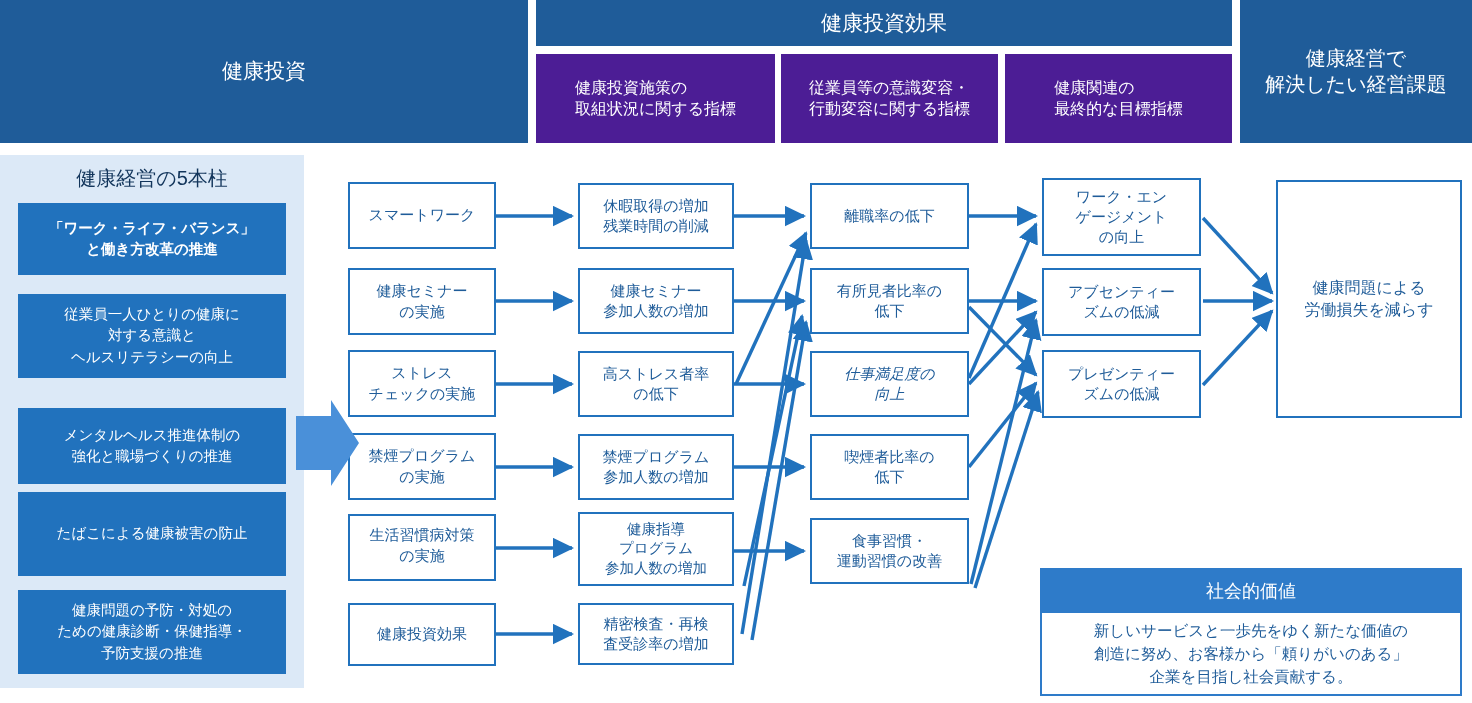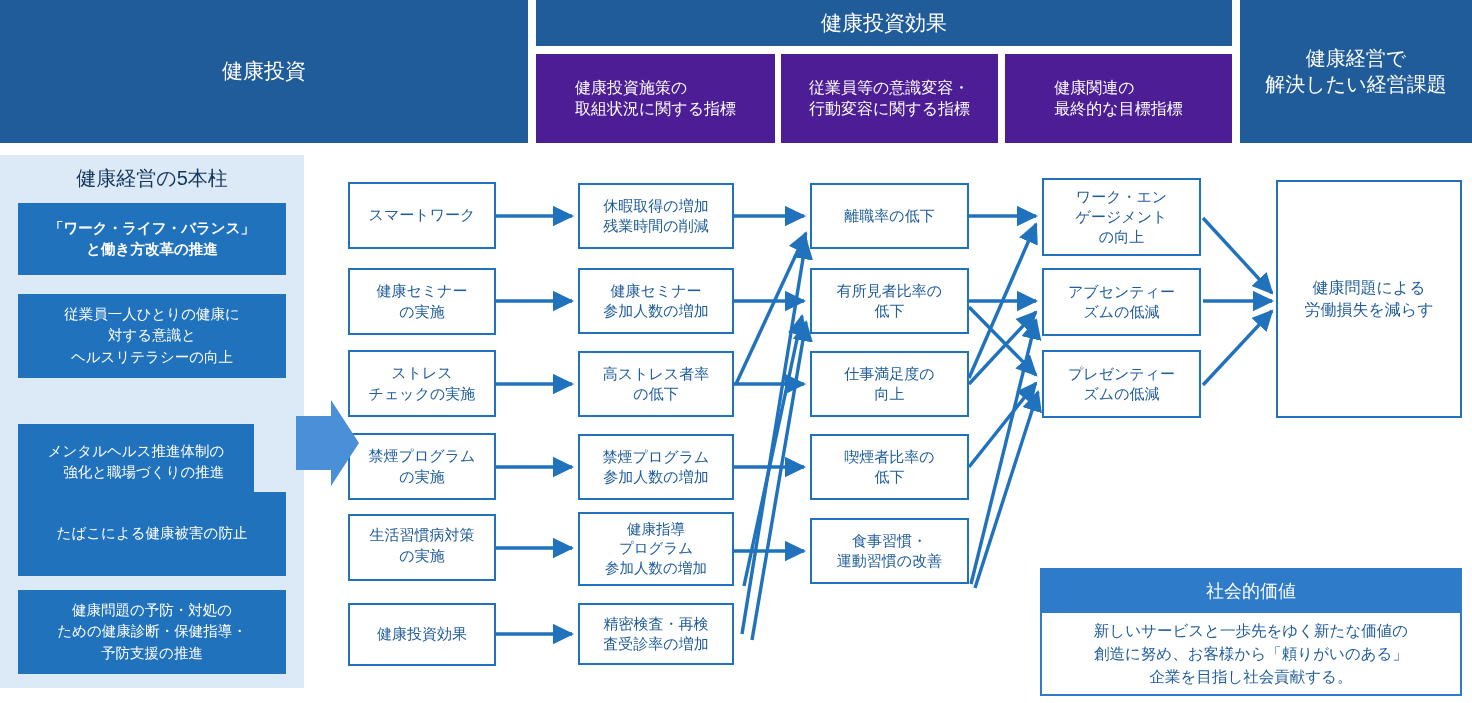--- a/index.html
+++ b/index.html
@@ -67,41 +67,41 @@
 <div class="abs hdr-sub" style="left:1005px;top:54px;width:227px;height:89px;">健康関連の<br>最終的な目標指標</div>
 
 <div class="abs hdr-dark" style="left:1240px;top:0;width:232px;height:143px;font-size:20px;">健康経営で<br>解決したい経営課題</div>
 
 <div class="abs" id="sidebar-panel" style="left:0;top:155;top:155px;width:304px;height:533px;"></div>
 
 <div class="abs" id="pillars-title" style="left:0;top:158px;width:304px;height:40px;">健康経営の5本柱</div>
 
 <div class="abs pillar" style="left:18px;top:203px;width:268px;height:72px;font-weight:bold;">「ワーク・ライフ・バランス」<br>と働き方改革の推進</div>
 <div class="abs pillar" style="left:18px;top:294px;width:268px;height:84px;">従業員一人ひとりの健康に<br>対する意識と<br>ヘルスリテラシーの向上</div>
-<div class="abs pillar" style="left:18px;top:424px;width:236px;height:76px;text-align:right;">メンタルヘルス推進体制の<br>強化と職場づくりの推進</div>
+<div class="abs pillar" style="left:18px;top:408px;width:268px;height:76px;">メンタルヘルス推進体制の<br>強化と職場づくりの推進</div>
 <div class="abs pillar" style="left:18px;top:492px;width:268px;height:84px;">たばこによる健康被害の防止</div>
 <div class="abs pillar" style="left:18px;top:590px;width:268px;height:84px;">健康問題の予防・対処の<br>ための健康診断・保健指導・<br>予防支援の推進</div>
 
 <div class="abs node" style="left:348px;top:182px;width:148px;height:67px;">スマートワーク</div>
 <div class="abs node" style="left:348px;top:268px;width:148px;height:67px;">健康セミナー<br>の実施</div>
 <div class="abs node" style="left:348px;top:350px;width:148px;height:67px;">ストレス<br>チェックの実施</div>
 <div class="abs node" style="left:348px;top:433px;width:148px;height:67px;">禁煙プログラム<br>の実施</div>
 <div class="abs node" style="left:348px;top:514px;width:148px;height:67px;font-family:Liberation Mono, monospace;">生活習慣病対策<br>の実施</div>
 <div class="abs node" style="left:348px;top:603px;width:148px;height:63px;">健康投資効果</div>
 
 <div class="abs node" style="left:578px;top:183px;width:156px;height:66px;">休暇取得の増加<br>残業時間の削減</div>
 <div class="abs node" style="left:578px;top:268px;width:156px;height:66px;">健康セミナー<br>参加人数の増加</div>
 <div class="abs node" style="left:578px;top:351px;width:156px;height:66px;">高ストレス者率<br>の低下</div>
 <div class="abs node" style="left:578px;top:434px;width:156px;height:66px;">禁煙プログラム<br>参加人数の増加</div>
 <div class="abs node" style="left:578px;top:512px;width:156px;height:74px;font-size:14.5px;">健康指導<br>プログラム<br>参加人数の増加</div>
 <div class="abs node" style="left:578px;top:603px;width:156px;height:62px;">精密検査・再検<br>査受診率の増加</div>
 
 <div class="abs node" style="left:810px;top:183px;width:159px;height:66px;">離職率の低下</div>
 <div class="abs node" style="left:810px;top:268px;width:159px;height:66px;">有所見者比率の<br>低下</div>
-<div class="abs node" style="left:810px;top:351px;width:159px;height:66px;">仕事満足度の<br>向上</div>
+<div class="abs node" style="left:810px;top:351px;width:159px;height:66px;font-style:italic;">仕事満足度の<br>向上</div>
 <div class="abs node" style="left:810px;top:434px;width:159px;height:66px;">喫煙者比率の<br>低下</div>
 <div class="abs node" style="left:810px;top:518px;width:159px;height:66px;">食事習慣・<br>運動習慣の改善</div>
 
 <div class="abs node" style="left:1042px;top:178px;width:159px;height:78px;">ワーク・エン<br>ゲージメント<br>の向上</div>
 <div class="abs node" style="left:1042px;top:268px;width:159px;height:68px;">アブセンティー<br>ズムの低減</div>
 <div class="abs node" style="left:1042px;top:350px;width:159px;height:68px;">プレゼンティー<br>ズムの低減</div>
 
 <div class="abs node final" style="left:1276px;top:180px;width:186px;height:238px;">健康問題による<br>労働損失を減らす</div>
 
 <div class="abs" id="social-value-header" style="left:1040px;top:568px;width:422px;height:45px;">社会的価値</div>

